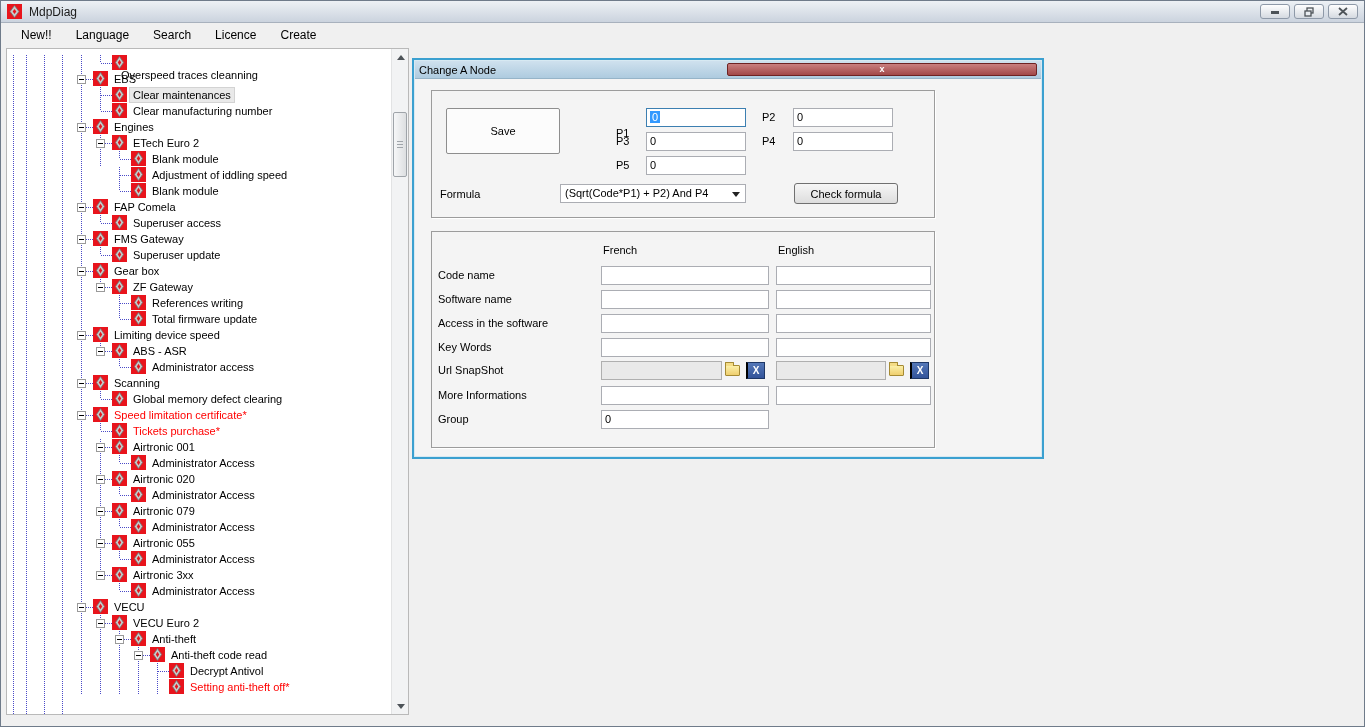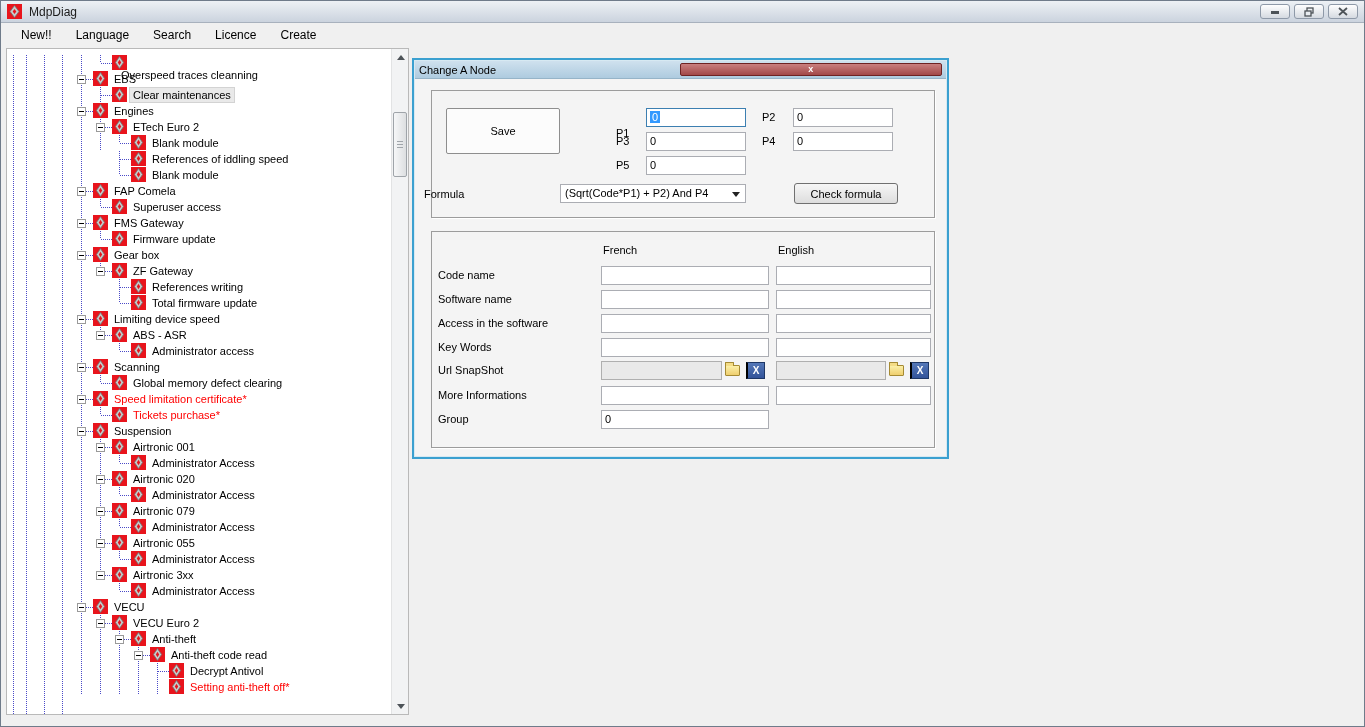--- a/index.html
+++ b/index.html
@@ -42,21 +42,21 @@
   .tlabel.sel{background:#E9E9E9;outline:1px solid #D3D3D3;}
   
   #vscroll{position:absolute;top:0;right:0;width:17px;bottom:0;background:#F2F3F4;border-left:1px solid #E2E3E4;}
   .sbtn{position:absolute;left:0;width:17px;height:16px;display:flex;align-items:center;justify-content:center;}
   .tri-up{width:0;height:0;border-left:4px solid transparent;border-right:4px solid transparent;border-bottom:5px solid #4D5358;}
   .tri-dn{width:0;height:0;border-left:4px solid transparent;border-right:4px solid transparent;border-top:5px solid #4D5358;}
   #sthumb{position:absolute;left:1px;width:14px;top:63px;height:65px;border:1px solid #9FA4A9;border-radius:2px;
     background:linear-gradient(to right,#F6F7F8,#DDDFE1);}
   #sthumb i{position:absolute;left:3px;right:3px;top:28px;height:1px;background:#A0A5AA;box-shadow:0 3px 0 #A0A5AA,0 6px 0 #A0A5AA;}
   
-  #dlg{position:absolute;left:411px;top:57px;width:537px;height:401px;background:#F4F4F4;
+  #dlg{position:absolute;left:411px;top:57px;width:632px;height:401px;background:#F4F4F4;
     border:2px solid #3BA0D0;box-shadow:0 0 0 1px #D7E9F2 inset;}
   #dlg-title{position:absolute;left:1px;right:1px;top:1px;height:18px;
     background:linear-gradient(#CFE1EE,#AECBDF);border-bottom:1px solid #96B4C8;
     display:flex;align-items:center;padding:0 4px;font-size:11px;}
   #dlg-title span{flex:1;}
   #dlg-close{width:14px;height:13px;background:linear-gradient(#C97F7F,#A24848);border:1px solid #6E2323;
     border-radius:2px;color:#fff;font-size:9px;line-height:11px;text-align:center;font-weight:bold;}
   .group{position:absolute;border:1px solid #9C9C9C;box-shadow:1px 1px 0 #FFFFFF;background:#F4F4F4;}
   #grp-params{left:17px;top:30px;width:504px;height:128px;}
   #grp-lang{left:17px;top:171px;width:504px;height:217px;}
@@ -159,20 +159,31 @@
           <span class="conn-v" style="left: 93px; height: 16px;"></span>
           <span class="conn-h" style="left: 94px; width: 11px;"></span>
           <span class="node-ico" style="left: 105px;"><svg width="15" height="15" viewBox="0 0 15 15">
               <rect width="15" height="15" fill="#E8141C"></rect>
               <path d="M7.5 1.5 L11.6 7.5 L7.5 13.5 L3.4 7.5 Z" fill="#C9C9C9" stroke="#6E6E6E" stroke-width="0.8"></path>
               <path d="M7.5 4.8 L9.2 7.5 L7.5 10.2 L5.8 7.5 Z" fill="#E8141C"></path>
             </svg></span>
           <span class="tlabel sel" style="left: 123px;">Clear maintenances</span>
         </div>
         <div class="trow">
+          <span class="guide" style="left: 74px;"></span>
+          <span class="conn-v" style="left: 93px; height: 8px;"></span>
+          <span class="conn-h" style="left: 94px; width: 11px;"></span>
+          <span class="node-ico" style="left: 105px;"><svg width="15" height="15" viewBox="0 0 15 15">
+              <rect width="15" height="15" fill="#E8141C"></rect>
+              <path d="M7.5 1.5 L11.6 7.5 L7.5 13.5 L3.4 7.5 Z" fill="#C9C9C9" stroke="#6E6E6E" stroke-width="0.8"></path>
+              <path d="M7.5 4.8 L9.2 7.5 L7.5 10.2 L5.8 7.5 Z" fill="#E8141C"></path>
+            </svg></span>
+          <span class="tlabel" style="left: 123px;">Clear manufacturing number</span>
+        </div>
+        <div class="trow">
           <span class="conn-v" style="left: 74px; height: 16px;"></span>
           <span class="conn-h" style="left: 75px; width: 11px;"></span>
           <span class="ebox" style="left: 70px;">
             <i></i>
           </span>
           <span class="node-ico" style="left: 86px;"><svg width="15" height="15" viewBox="0 0 15 15">
               <rect width="15" height="15" fill="#E8141C"></rect>
               <path d="M7.5 1.5 L11.6 7.5 L7.5 13.5 L3.4 7.5 Z" fill="#C9C9C9" stroke="#6E6E6E" stroke-width="0.8"></path>
               <path d="M7.5 4.8 L9.2 7.5 L7.5 10.2 L5.8 7.5 Z" fill="#E8141C"></path>
             </svg></span>
@@ -206,21 +217,21 @@
         </div>
         <div class="trow">
           <span class="guide" style="left: 74px;"></span>
           <span class="conn-v" style="left: 112px; height: 16px;"></span>
           <span class="conn-h" style="left: 113px; width: 11px;"></span>
           <span class="node-ico" style="left: 124px;"><svg width="15" height="15" viewBox="0 0 15 15">
               <rect width="15" height="15" fill="#E8141C"></rect>
               <path d="M7.5 1.5 L11.6 7.5 L7.5 13.5 L3.4 7.5 Z" fill="#C9C9C9" stroke="#6E6E6E" stroke-width="0.8"></path>
               <path d="M7.5 4.8 L9.2 7.5 L7.5 10.2 L5.8 7.5 Z" fill="#E8141C"></path>
             </svg></span>
-          <span class="tlabel" style="left: 142px;">References of iddling speed</span>
+          <span class="tlabel" style="left: 142px;">Adjustment of iddling speed</span>
         </div>
         <div class="trow">
           <span class="guide" style="left: 74px;"></span>
           <span class="conn-v" style="left: 112px; height: 8px;"></span>
           <span class="conn-h" style="left: 113px; width: 11px;"></span>
           <span class="node-ico" style="left: 124px;"><svg width="15" height="15" viewBox="0 0 15 15">
               <rect width="15" height="15" fill="#E8141C"></rect>
               <path d="M7.5 1.5 L11.6 7.5 L7.5 13.5 L3.4 7.5 Z" fill="#C9C9C9" stroke="#6E6E6E" stroke-width="0.8"></path>
               <path d="M7.5 4.8 L9.2 7.5 L7.5 10.2 L5.8 7.5 Z" fill="#E8141C"></path>
             </svg></span>
@@ -265,21 +276,21 @@
         </div>
         <div class="trow">
           <span class="guide" style="left: 74px;"></span>
           <span class="conn-v" style="left: 93px; height: 8px;"></span>
           <span class="conn-h" style="left: 94px; width: 11px;"></span>
           <span class="node-ico" style="left: 105px;"><svg width="15" height="15" viewBox="0 0 15 15">
               <rect width="15" height="15" fill="#E8141C"></rect>
               <path d="M7.5 1.5 L11.6 7.5 L7.5 13.5 L3.4 7.5 Z" fill="#C9C9C9" stroke="#6E6E6E" stroke-width="0.8"></path>
               <path d="M7.5 4.8 L9.2 7.5 L7.5 10.2 L5.8 7.5 Z" fill="#E8141C"></path>
             </svg></span>
-          <span class="tlabel" style="left: 123px;">Firmware update</span>
+          <span class="tlabel" style="left: 123px;">Superuser update</span>
         </div>
         <div class="trow">
           <span class="conn-v" style="left: 74px; height: 16px;"></span>
           <span class="conn-h" style="left: 75px; width: 11px;"></span>
           <span class="ebox" style="left: 70px;">
             <i></i>
           </span>
           <span class="node-ico" style="left: 86px;"><svg width="15" height="15" viewBox="0 0 15 15">
               <rect width="15" height="15" fill="#E8141C"></rect>
               <path d="M7.5 1.5 L11.6 7.5 L7.5 13.5 L3.4 7.5 Z" fill="#C9C9C9" stroke="#6E6E6E" stroke-width="0.8"></path>
@@ -401,33 +412,20 @@
         <div class="trow">
           <span class="guide" style="left: 74px;"></span>
           <span class="conn-v" style="left: 93px; height: 8px;"></span>
           <span class="conn-h" style="left: 94px; width: 11px;"></span>
           <span class="node-ico" style="left: 105px;"><svg width="15" height="15" viewBox="0 0 15 15">
               <rect width="15" height="15" fill="#E8141C"></rect>
               <path d="M7.5 1.5 L11.6 7.5 L7.5 13.5 L3.4 7.5 Z" fill="#C9C9C9" stroke="#6E6E6E" stroke-width="0.8"></path>
               <path d="M7.5 4.8 L9.2 7.5 L7.5 10.2 L5.8 7.5 Z" fill="#E8141C"></path>
             </svg></span>
           <span class="tlabel red" style="left: 123px;">Tickets purchase*</span>
-        </div>
-        <div class="trow">
-          <span class="conn-v" style="left: 74px; height: 16px;"></span>
-          <span class="conn-h" style="left: 75px; width: 11px;"></span>
-          <span class="ebox" style="left: 70px;">
-            <i></i>
-          </span>
-          <span class="node-ico" style="left: 86px;"><svg width="15" height="15" viewBox="0 0 15 15">
-              <rect width="15" height="15" fill="#E8141C"></rect>
-              <path d="M7.5 1.5 L11.6 7.5 L7.5 13.5 L3.4 7.5 Z" fill="#C9C9C9" stroke="#6E6E6E" stroke-width="0.8"></path>
-              <path d="M7.5 4.8 L9.2 7.5 L7.5 10.2 L5.8 7.5 Z" fill="#E8141C"></path>
-            </svg></span>
-          <span class="tlabel" style="left: 104px;">Suspension</span>
         </div>
         <div class="trow">
           <span class="guide" style="left: 74px;"></span>
           <span class="conn-v" style="left: 93px; height: 16px;"></span>
           <span class="conn-h" style="left: 94px; width: 11px;"></span>
           <span class="ebox" style="left: 89px;">
             <i></i>
           </span>
           <span class="node-ico" style="left: 105px;"><svg width="15" height="15" viewBox="0 0 15 15">
               <rect width="15" height="15" fill="#E8141C"></rect>
@@ -651,21 +649,21 @@
   </div>
 
   <div id="dlg">
     <div id="dlg-title">
       <span>Change A Node</span>
       <span id="dlg-close">x</span>
     </div>
 
     <div class="group" id="grp-params"></div>
     <button id="save-btn">Save</button>
-    <span class="dlbl" style="left:10px;top:128px">Formula</span>
+    <span class="dlbl" style="left:26px;top:128px">Formula</span>
     <div id="combo">
       <span>(Sqrt(Code*P1) + P2) And P4</span>
       <span class="arr"></span>
     </div>
     <button id="chk-btn">Check formula</button>
 
     <div class="group" id="grp-lang"></div>
     <span class="colhdr" style="left:189px">French</span>
     <span class="colhdr" style="left:364px">English</span>
   <span class="dlbl" style="left: 202px; top: 51px; margin-top: 16px;">P1</span>

